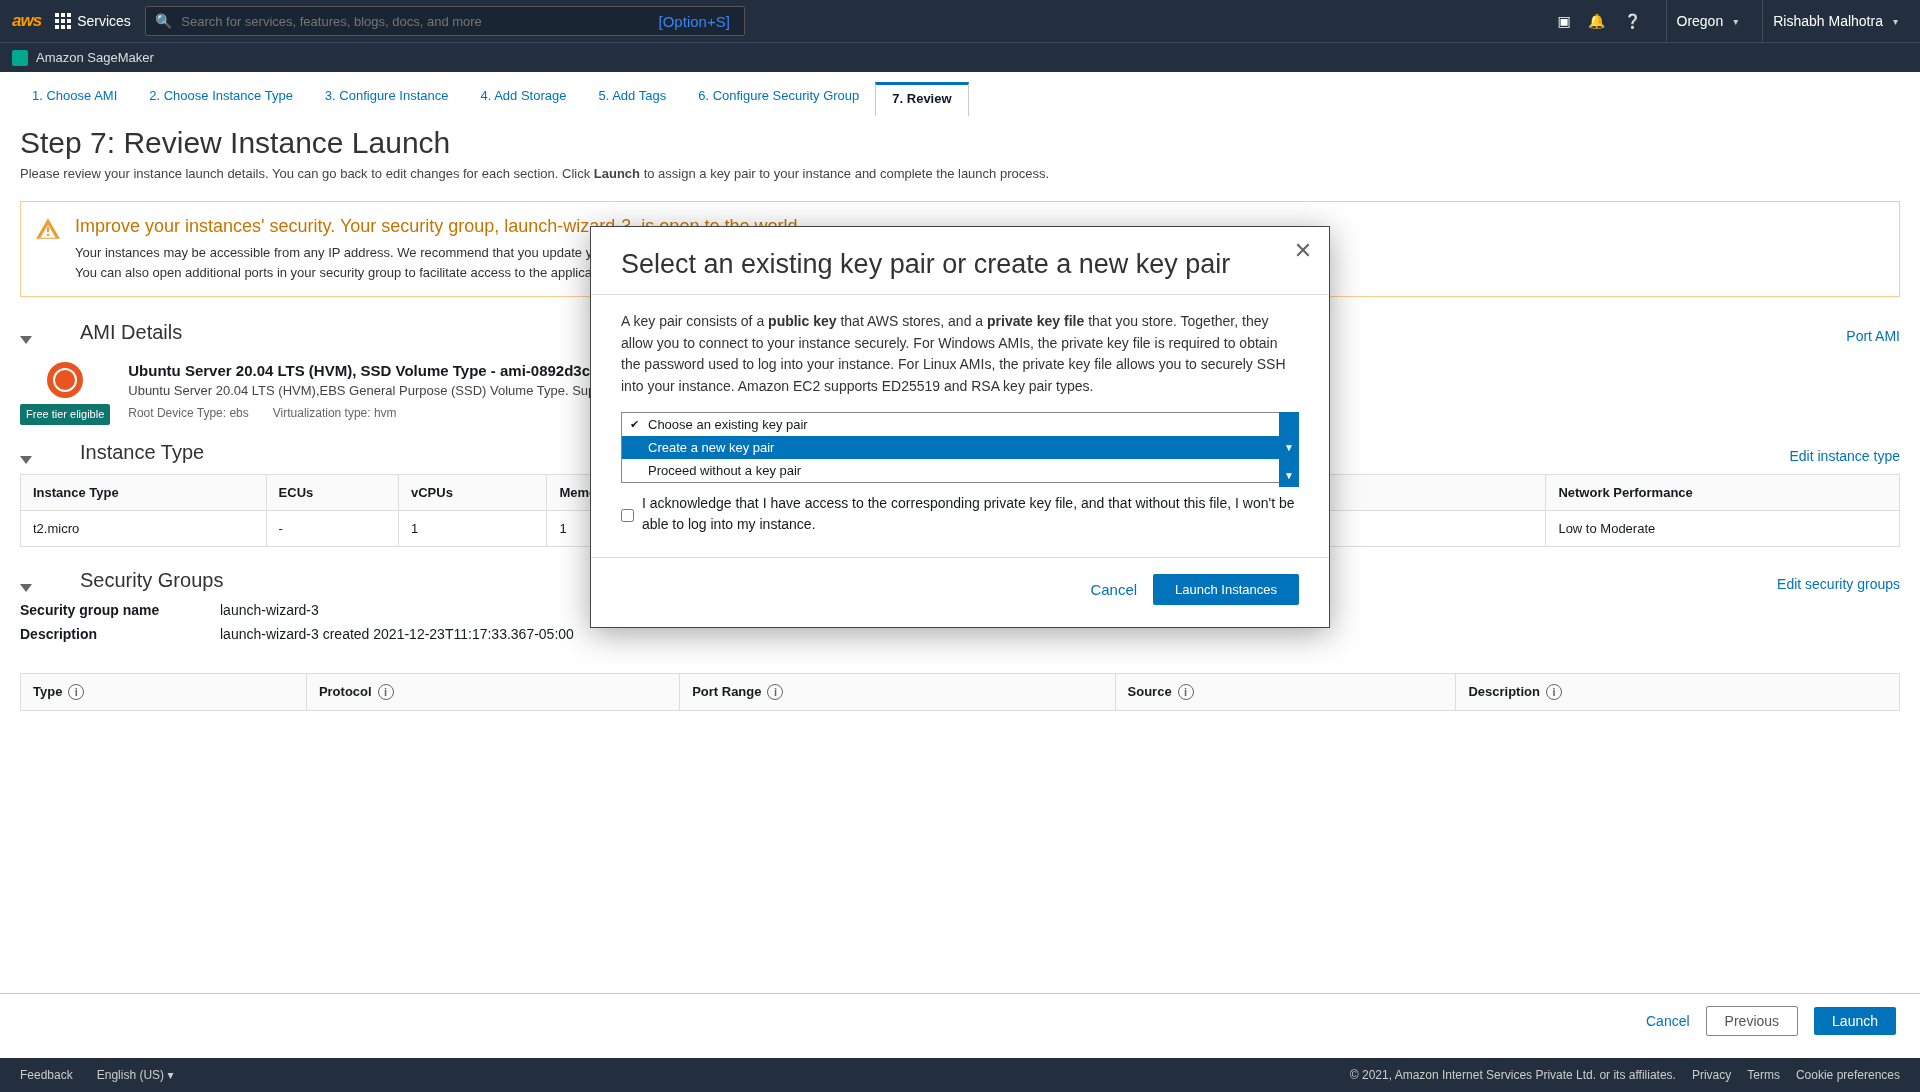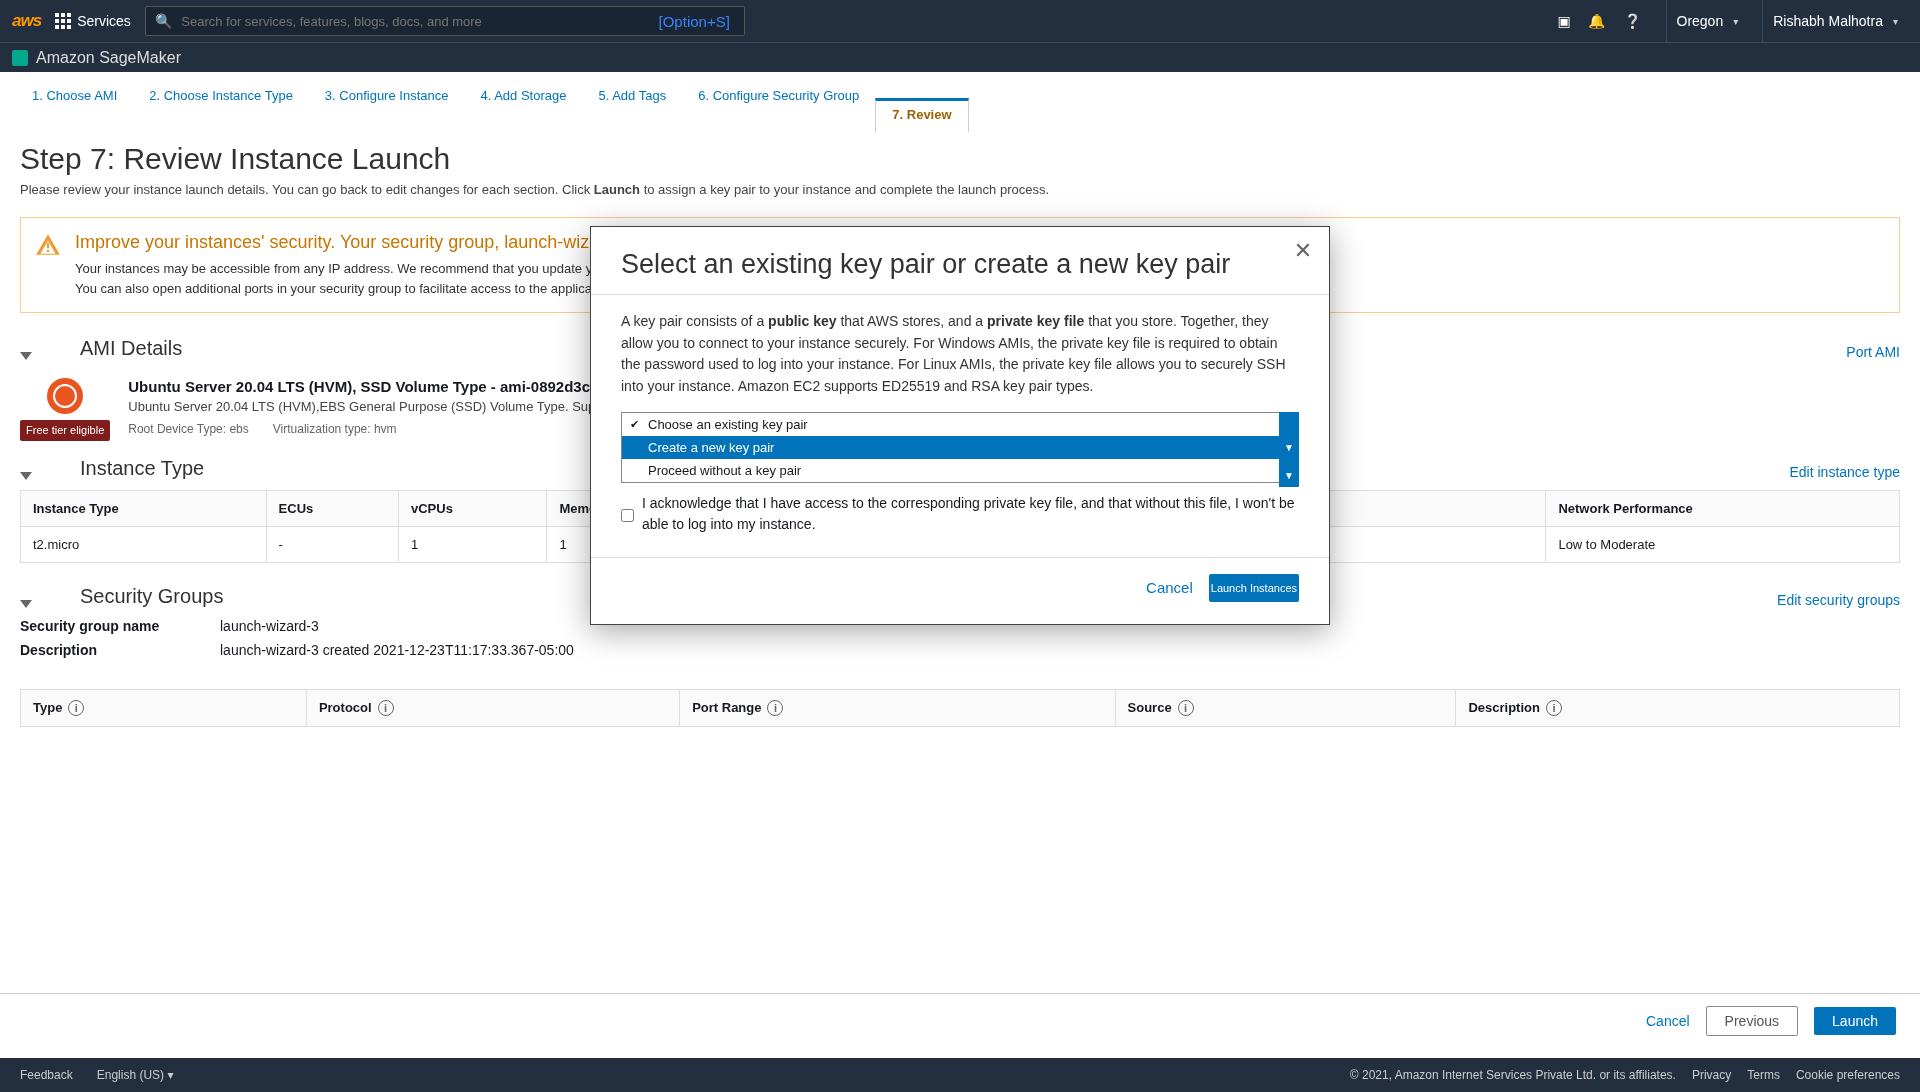--- a/index.html
+++ b/index.html
@@ -52,46 +52,45 @@
 
 
 .service-bar{
   background:#232f3e;
   border-top:1px solid #3d4a5c;
   height:30px;
   display:flex;
   align-items:center;
   padding:0 12px;
   color:#ddd;
-  font-size:16px;
+  font-size:13px;
   gap:8px;
 }
 .service-bar .sq{width:16px;height:16px;background:#01a88d;border-radius:2px;display:inline-block;}
 
 
 .wizard-tabs{
   display:flex;
   padding:10px 16px 0;
   gap:0;
 }
 .wizard-tabs .tab{
   padding:6px 16px 10px;
   color:#0073bb;
   font-size:13px;
   cursor:pointer;
   position:relative;
 }
 .wizard-tabs .tab.active{
-  color:#a16207;
+  color:#0f172a;
   font-weight:bold;
   border-top:3px solid #0073bb;
   border-left:1px solid #ccc;
   border-right:1px solid #ccc;
   background:#fff;
-  margin-top:16px;
 }
 
 
 .page-main{
   padding:10px 20px 0;
   position:relative;
 }
 h1.page-title{
   font-size:30px;
   font-weight:300;
@@ -123,21 +122,21 @@
   font-size:20px; font-weight:300;color:#333;gap:40px;
 }
 .sect-head .tri{ width:0;height:0;border-left:6px solid transparent;border-right:6px solid transparent;border-top:8px solid #666;margin-right:8px;}
 .sect-head .edit-link{ margin-left:auto; color:#0073bb;font-size:14px;cursor:pointer;}
 
 
 .ami-card{display:flex;gap:18px; padding:8px 0 16px;}
 .ami-badge{ text-align:center; }
 .ami-logo{width:36px;height:36px;border-radius:50%;background:#e95420;margin:0 auto 6px;position:relative;}
 .ami-logo::after{content:"";position:absolute;inset:6px;border:2px solid #fff;border-radius:50%;}
-.tier{background:#7f1d1d;color:#fff;font-size:11px;padding:4px 6px;border-radius:2px;line-height:1.2;}
+.tier{background:#0f766e;color:#fff;font-size:11px;padding:4px 6px;border-radius:2px;line-height:1.2;}
 .ami-lines .t1{font-size:15px;font-weight:700;margin-bottom:4px;}
 .ami-lines .t2{font-size:13px;color:#444;margin-bottom:8px;}
 .ami-lines .t3{font-size:12px;color:#666;display:flex;gap:24px;}
 
 
 table.itable, table.sgtable{ width:100%; border-collapse:collapse;}
 table.itable th, table.itable td, table.sgtable th, table.sgtable td{
   border:1px solid #ddd; padding:10px 12px; font-size:13px; text-align:left;
 }
 table.itable th, table.sgtable th{ background:#fafafa; font-weight:700;}
@@ -207,21 +206,21 @@
   position:absolute; right:-1px; top:52px;
   width:20px; height:22px; background:#0073bb;
   display:flex;align-items:center;justify-content:center;color:#fff;font-size:10px;
 }
 
 .ack{display:flex;gap:8px;font-size:14px;line-height:1.5;margin-bottom:22px;}
 .ack input{margin-top:3px;}
 
 .modal-footer{display:flex;justify-content:flex-end;gap:16px;border-top:1px solid #ddd;margin:0 -30px;padding:16px 30px 0;}
 .mf-cancel{color:#0073bb;cursor:pointer;align-self:center;font-size:15px;}
-.mf-launch{background:#0073bb;color:#fff;border:none;padding:8px 2px;font-size:11px;border-radius:2px;cursor:pointer;}
+.mf-launch{background:#0073bb;color:#fff;border:none;padding:8px 22px;font-size:13px;border-radius:2px;cursor:pointer;}
 </style>
 </head>
 <body>
 
 <div class="topbar">
   <span class="aws-logo">aws</span>
   <div class="svc-btn">
     <span class="grid-icon">
         <span></span>
         <span></span>

